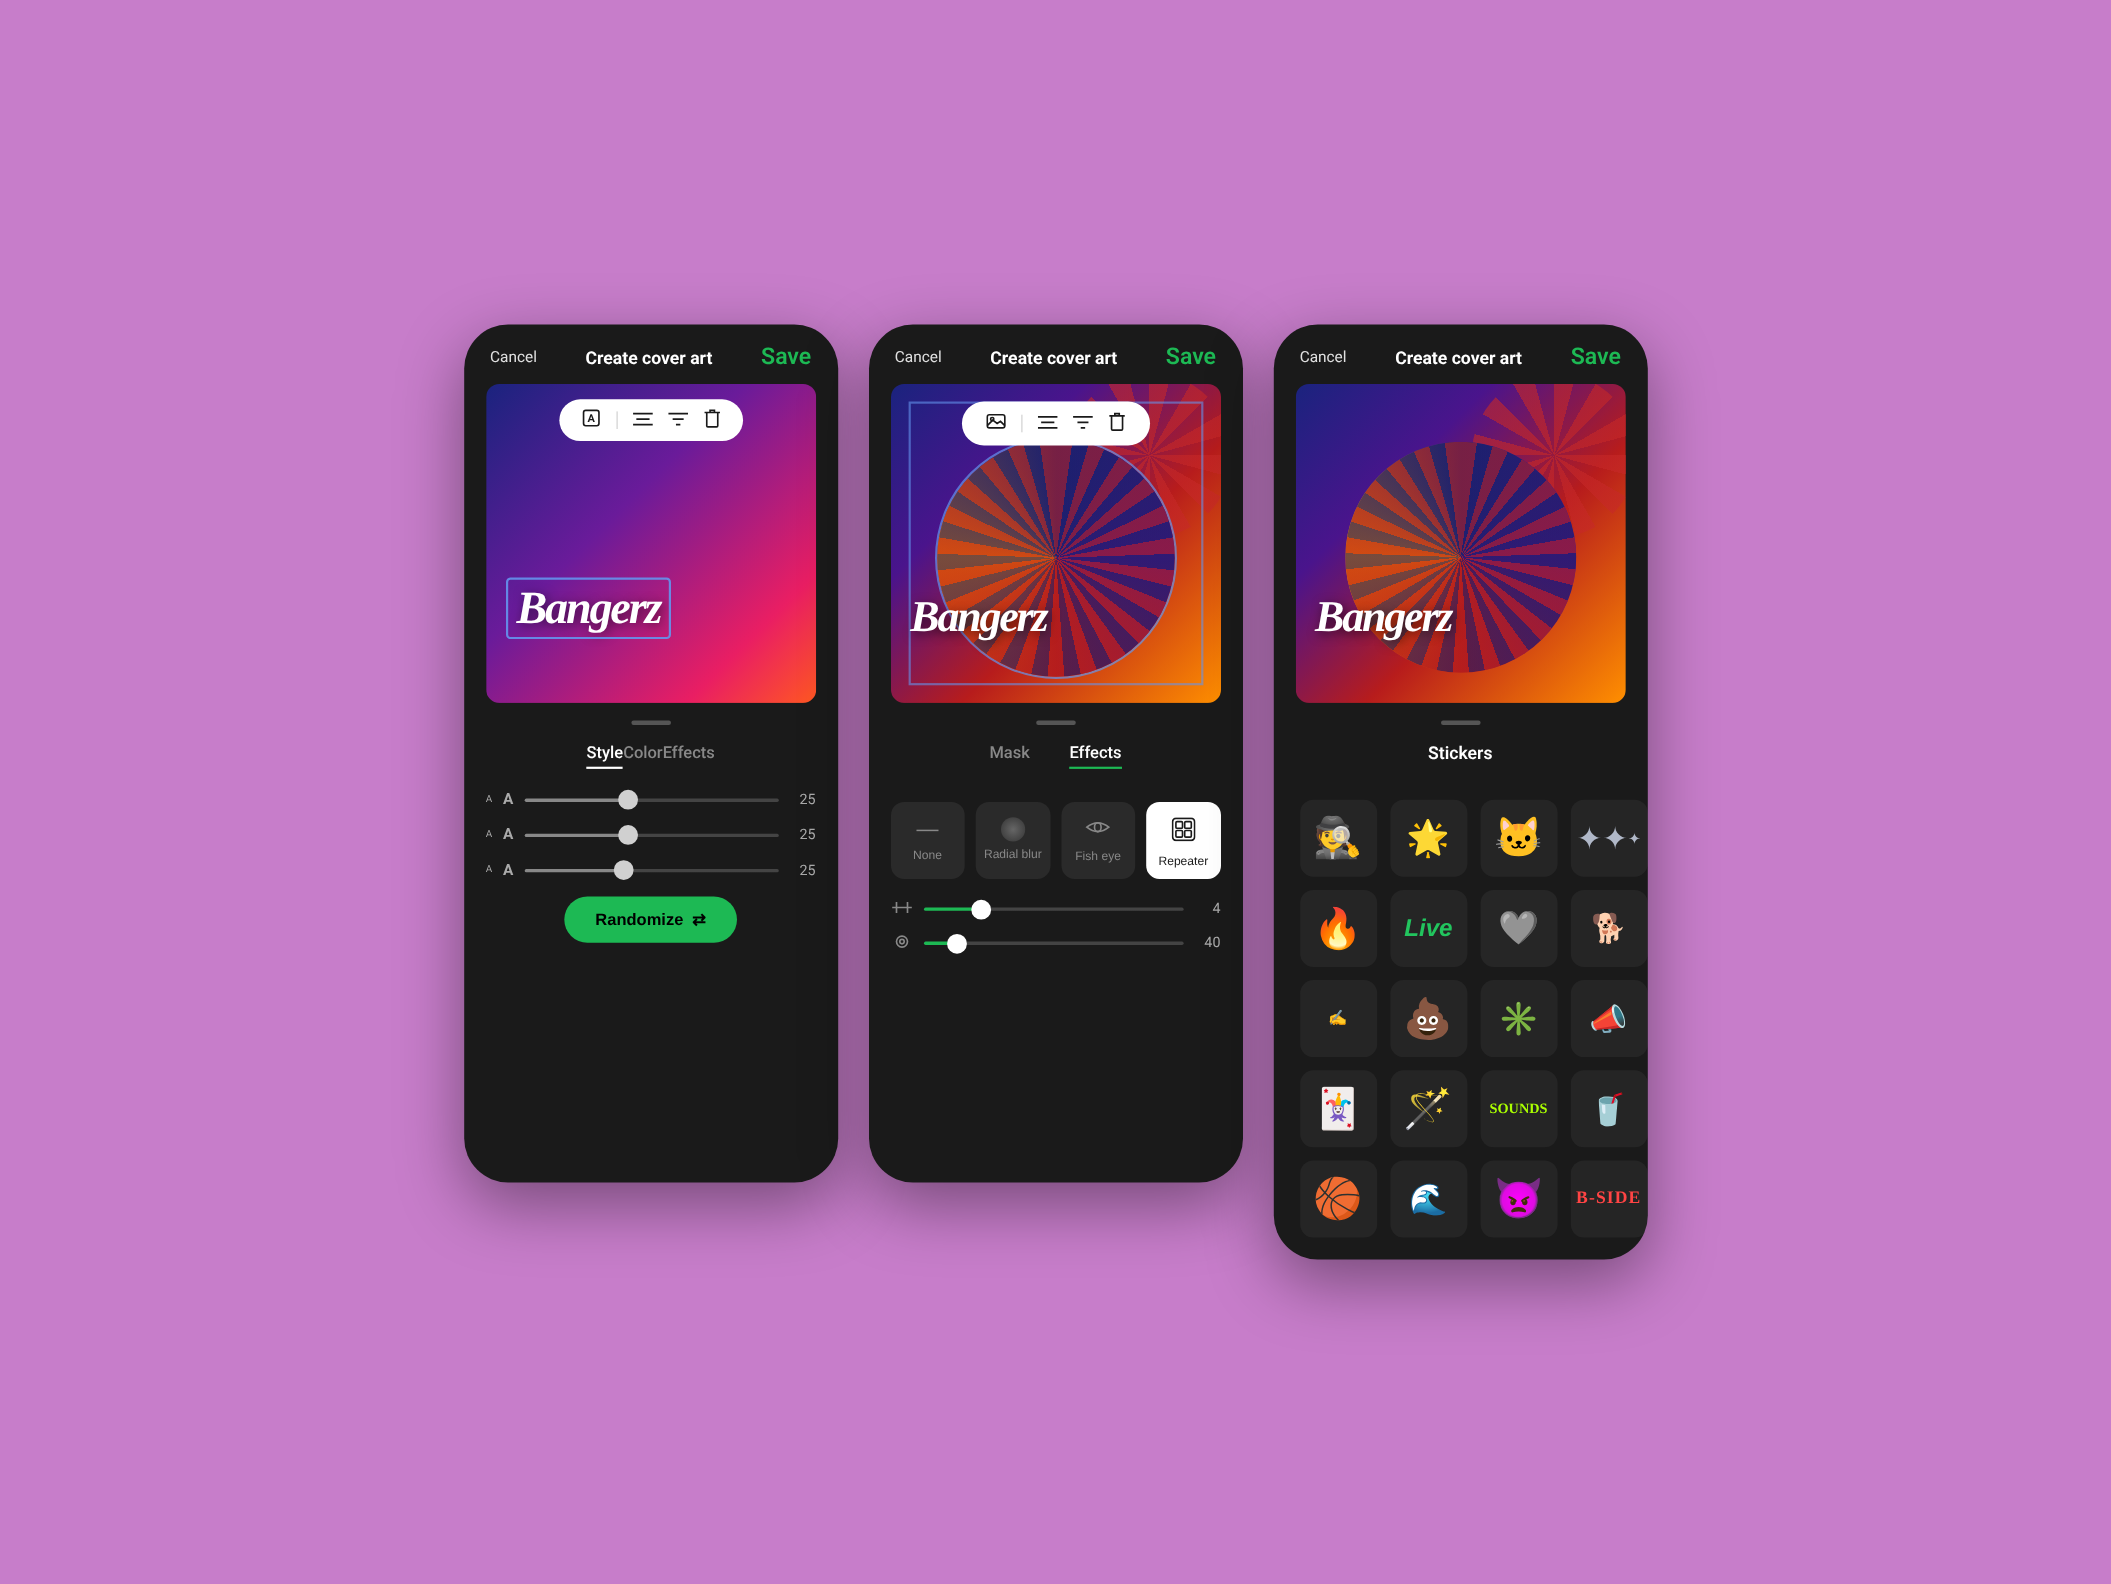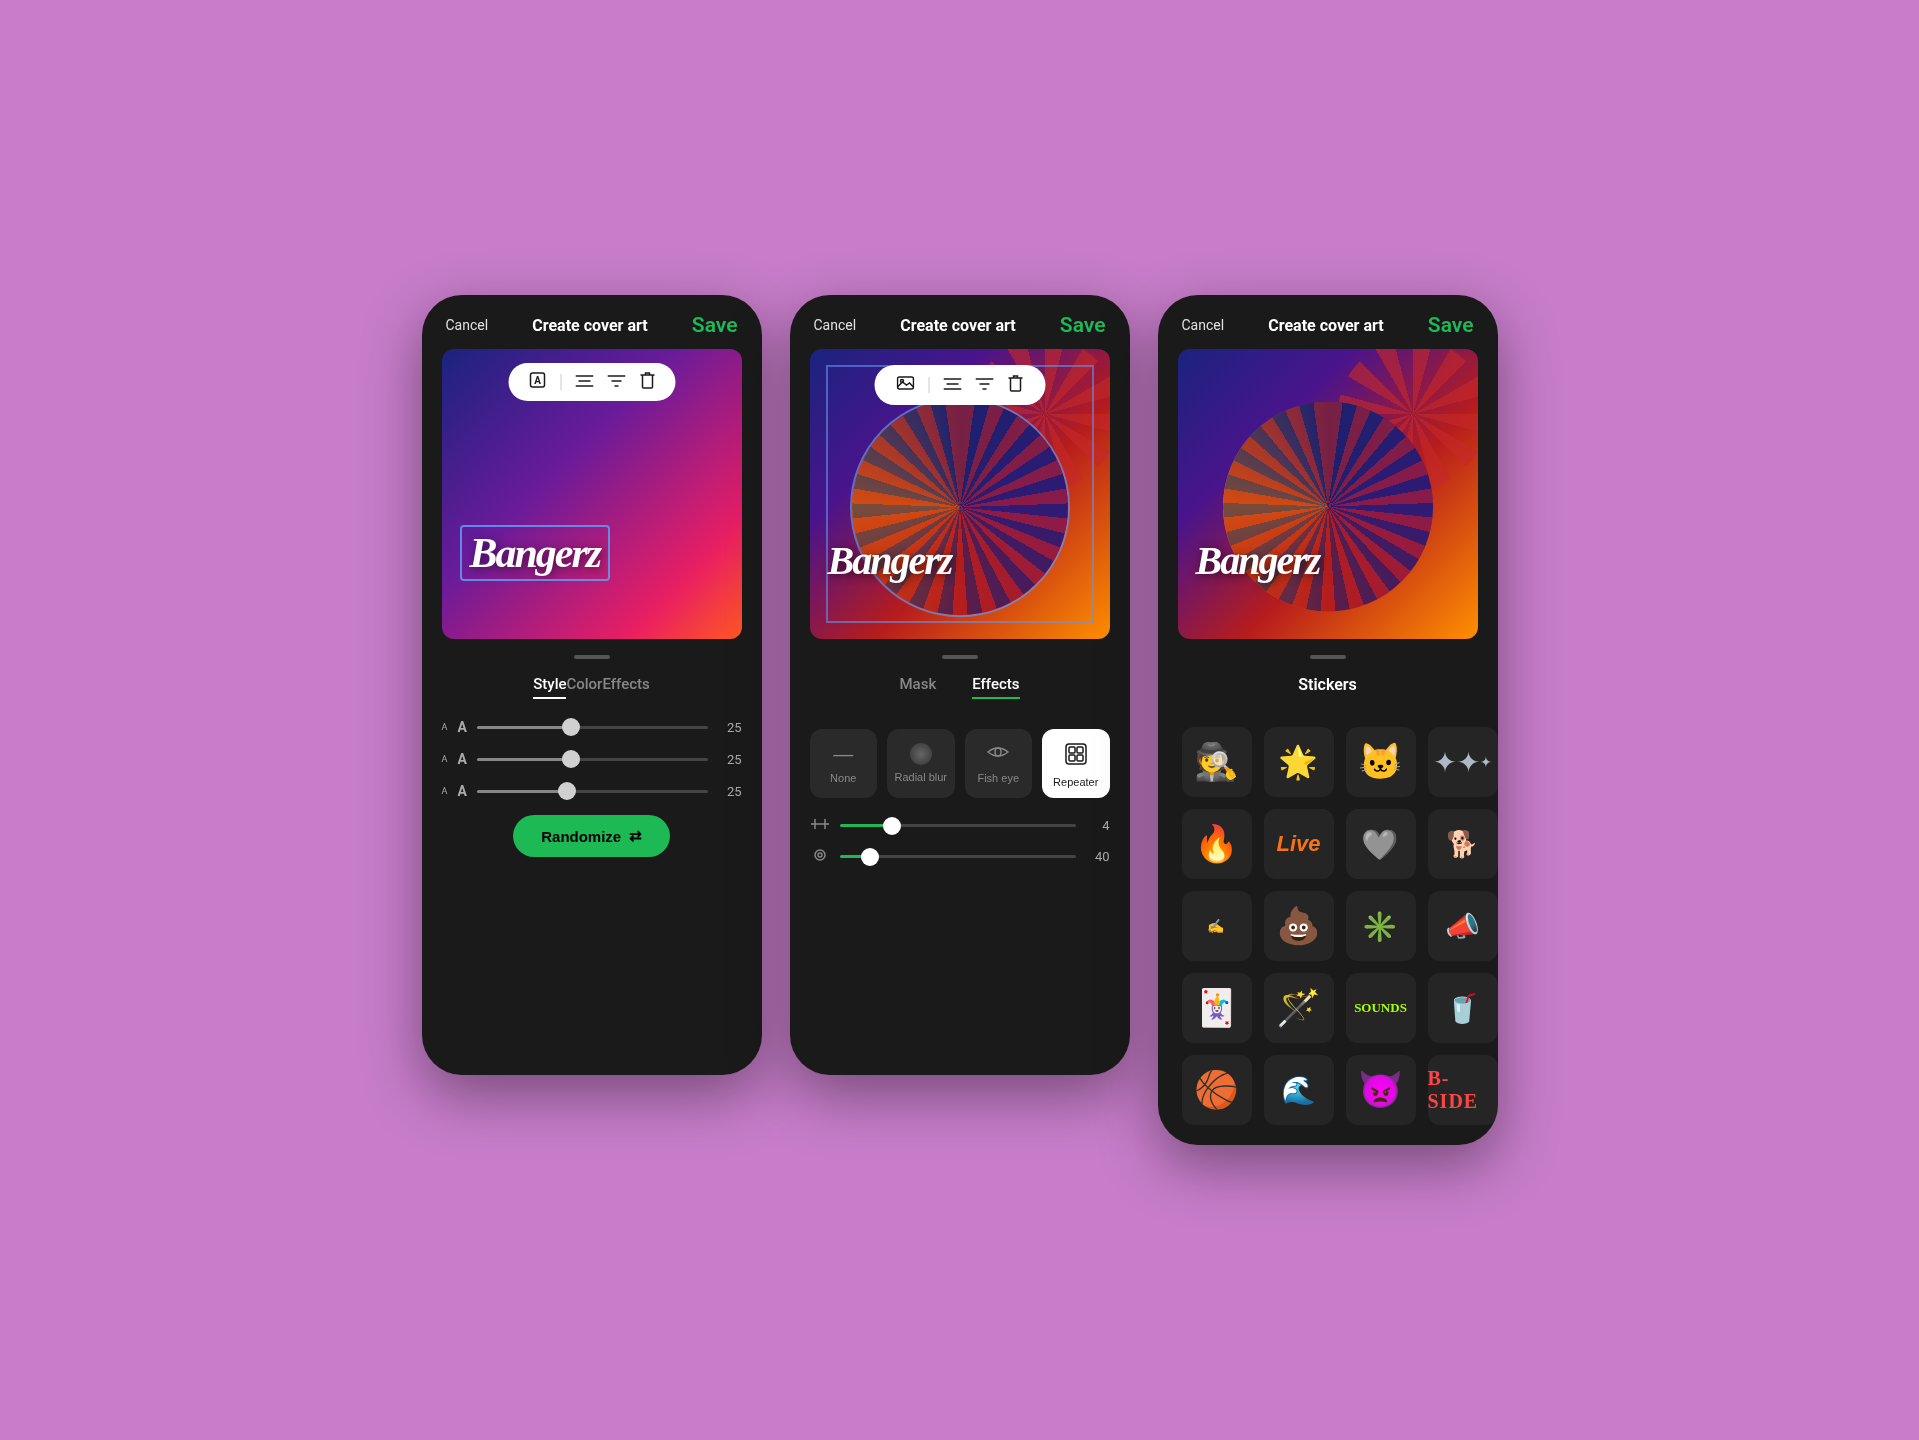--- a/index.html
+++ b/index.html
@@ -546,35 +546,35 @@
       <div class="stickers-title">Stickers</div>
 
       <div class="stickers-grid">
 
         <div class="sticker-item">🕵️</div>
         <div class="sticker-item" style="font-size:32px;">🌟</div>
         <div class="sticker-item">🐱</div>
         <div class="sticker-item" style="font-size:28px;color:#b0b8c8;">✦✦<br><small style="font-size:14px;">✦</small></div>
 
         <div class="sticker-item">🔥</div>
-        <div class="sticker-item" style="font-size:22px;color:#f97316;font-weight:900;font-style:italic;font-family:Impact,sans-serif;background:rgba(255,255,255,0.05);">Live</div>
+        <div class="sticker-item" style="font-size:22px;color:#22c55e;font-weight:900;font-style:italic;font-family:Impact,sans-serif;background:rgba(255,255,255,0.05);">Live</div>
         <div class="sticker-item" style="font-size:30px;filter:grayscale(40%);">🩶</div>
         <div class="sticker-item" style="font-size:26px;">🐕</div>
 
         <div class="sticker-item" style="font-size:14px;color:#aaa;font-weight:900;font-family:Impact;">✍️</div>
         <div class="sticker-item">💩</div>
         <div class="sticker-item" style="font-size:30px;color:#00e676;">✳️</div>
         <div class="sticker-item" style="font-size:28px;color:#ff4444;">📣</div>
 
         <div class="sticker-item">🃏</div>
         <div class="sticker-item">🪄</div>
         <div class="sticker-item" style="font-size:13px;color:#aaff00;font-weight:900;font-family:Impact;">SOUNDS</div>
         <div class="sticker-item" style="font-size:28px;color:#aaff00;">🥤</div>
 
         <div class="sticker-item">🏀</div>
         <div class="sticker-item" style="font-size:28px;">🌊</div>
         <div class="sticker-item">👿</div>
-        <div class="sticker-item" style="font-size:20px;color:#ff4444;font-weight:900;font-family:Impact;letter-spacing:1px;">B-SIDE</div>
+        <div class="sticker-item" style="font-size:16px;color:#ff4444;font-weight:900;font-family:Impact;letter-spacing:1px;">B-SIDE</div>
       </div>
     </div>
   </div>
 
 </div>
 
 </body></html>

